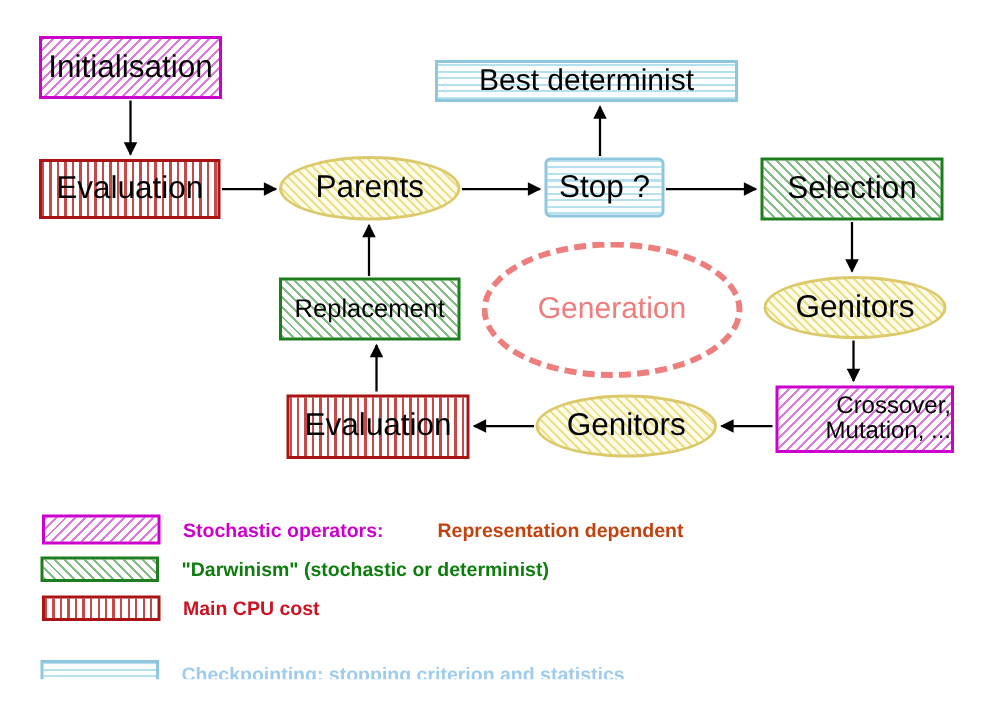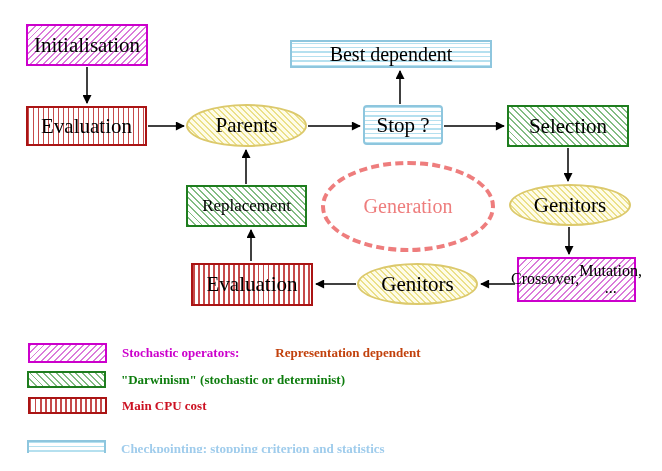--- a/index.html
+++ b/index.html
@@ -1,18 +1,18 @@
 <!DOCTYPE html>
 <html><head>
 <meta charset="utf-8">
 <style>
   html,body{margin:0;padding:0;background:#ffffff;}
   #stage{
     position:relative;width:662px;height:453px;background:#ffffff;overflow:hidden;
-    font-family:Liberation Serif, serif;
+    font-family:Liberation Sans, sans-serif;
   }
   .node{
     position:absolute;display:flex;align-items:center;justify-content:center;
     box-sizing:border-box;color:#000;font-size:21px;text-align:center;line-height:1.05;
   }
   
   .hatch-magenta{
     border:2px solid #cc00cc;background-color:#ffffff;
     background-image:repeating-linear-gradient(135deg,#da7bda 0,#da7bda 1.4px,rgba(0,0,0,0) 1.4px,rgba(0,0,0,0) 4.6px);
   }
@@ -79,27 +79,27 @@
   </svg>
 
   <div class="node hatch-magenta" style="left:26px;top:24px;width:122px;height:42px;">Initialisation</div>
 
   <div class="node stripe-red" style="left:26px;top:106px;width:121px;height:40px;">Evaluation</div>
 
   <div class="node hatch-yellow" style="left:186px;top:104px;width:121px;height:43px;">Parents</div>
 
   <div class="node stripe-cyan rounded" style="left:363px;top:105px;width:80px;height:40px;">Stop ?</div>
 
-  <div class="node stripe-cyan" style="left:290px;top:40px;width:202px;height:28px;font-size:20px;">Best dependent</div>
+  <div class="node stripe-cyan" style="left:290px;top:40px;width:202px;height:28px;font-size:20px;">Best determinist</div>
 
   <div class="node hatch-green" style="left:507px;top:105px;width:122px;height:42px;">Selection</div>
 
   <div class="node hatch-yellow" style="left:509px;top:184px;width:122px;height:42px;">Genitors</div>
 
-  <div class="node hatch-magenta small-label" style="left:517px;top:257px;width:119px;height:45px;flex-direction:row;">
+  <div class="node hatch-magenta small-label" style="left:517px;top:257px;width:119px;height:45px;flex-direction:column;align-items:flex-end;">
     <span>Crossover,</span>
     <span>Mutation, ...</span>
   </div>
 
   <div class="node hatch-yellow" style="left:357px;top:263px;width:121px;height:42px;">Genitors</div>
 
   <div class="node stripe-red" style="left:191px;top:263px;width:122px;height:43px;">Evaluation</div>
 
   <div class="node hatch-green mid-label" style="left:186px;top:185px;width:121px;height:42px;">Replacement</div>
 

